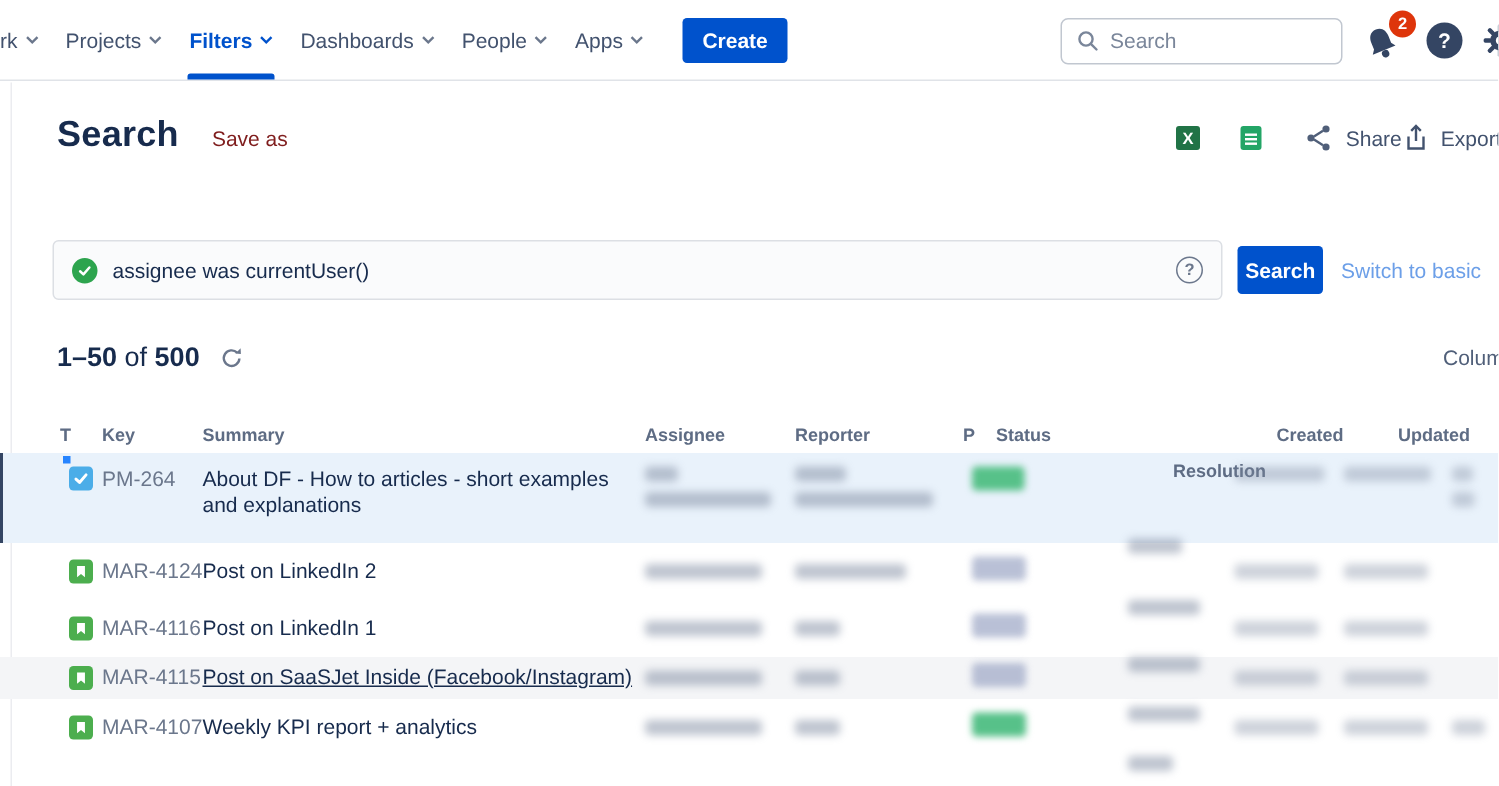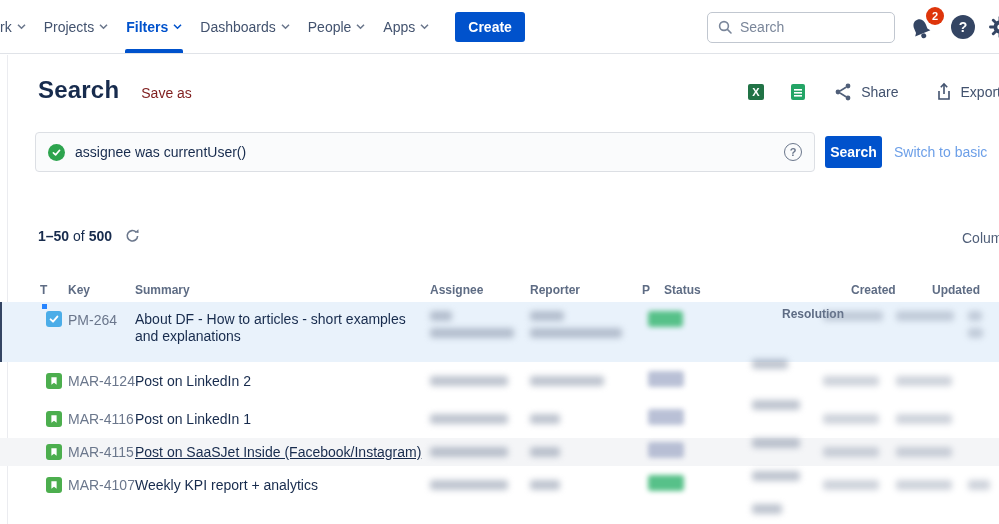--- a/index.html
+++ b/index.html
@@ -41,39 +41,39 @@
 
   .page-head { position:absolute; left:38px; top:76px; display:flex; align-items:baseline; gap:22px; }
   .page-title { font-size:24px; font-weight:600; color:#172B4D; letter-spacing:.2px; }
   .save-as { font-size:14px; color:#7f1d1d; cursor:pointer; }
 
   .head-actions { position:absolute; right:0; top:82px; display:flex; align-items:center; }
   .doc-icon { width:18px; height:18px; cursor:pointer; }
   .excel { margin-right:24px; }
   .sheets { margin-right:26px; }
   .act { display:flex; align-items:center; gap:8px; font-size:14px; color:#42526E; cursor:pointer; }
-  .act.share { margin-right:36px; }
+  .act.share { }
   .act.export { margin-right:-2px; }
 
   
-  .jql-row { position:absolute; left:35px; top:132px; right:0; display:flex; align-items:center; }
+  .jql-row { position:absolute; left:35px; top:160px; right:0; display:flex; align-items:center; }
   .jql-field { width:780px; height:40px; background:#FAFBFC; border:1px solid #DCDFE4; border-radius:4px;
             display:flex; align-items:center; padding:0 12px; gap:10px; cursor:text; }
   .jql-ok { width:17px; height:17px; border-radius:50%; background:#2DA44E; flex:none;
             display:flex; align-items:center; justify-content:center; }
   .jql-text { font-size:14px; color:#172B4D; flex:1; }
   .jql-help { width:18px; height:18px; border-radius:50%; border:1.6px solid #6B778C; color:#6B778C;
             font-size:11px; font-weight:700; display:flex; align-items:center; justify-content:center;
             flex:none; cursor:pointer; }
   .jql-search-btn { margin-left:10px; background:var(--accent); color:#fff; font-size:14px; font-weight:600;
             border:none; border-radius:3px; width:57px; height:32px; cursor:pointer; }
   .switch-basic { margin-left:12px; font-size:14px; color:#6C9FE8; cursor:pointer; white-space:nowrap; }
 
   
-  .results-row { position:absolute; left:38px; top:228px; right:0; height:20px; font-size:14px; }
+  .results-row { position:absolute; left:38px; top:228px; right:0; height:20px; font-size:18px; }
   .count { font-weight:700; color:#172B4D; }
   .count .of { font-weight:400; }
   .refresh { display:inline-block; vertical-align:-2px; margin-left:9px; cursor:pointer; }
   .columns-link { position:absolute; left:962px; top:230px; font-size:14px; color:#505F79;
             white-space:nowrap; cursor:pointer; }
 
   
   .tbl { position:absolute; left:0; top:278px; width:100%; }
   .trow { display:flex; align-items:center; padding-left:40px; }
   .hrow { height:24px; font-size:12px; font-weight:600; color:#5E6C84; }

